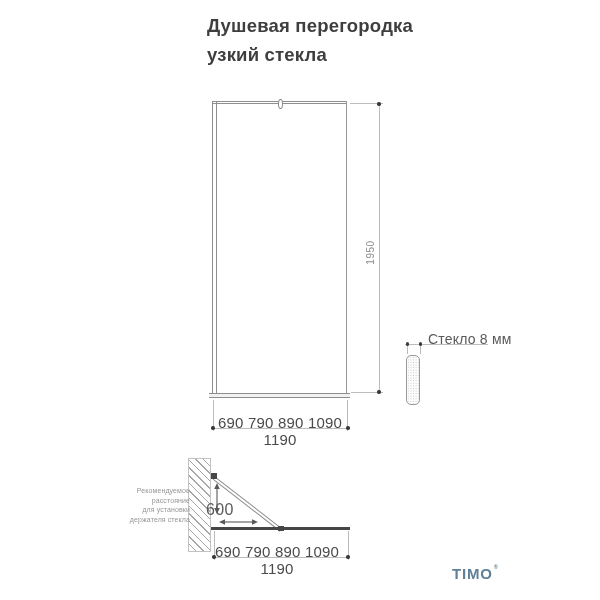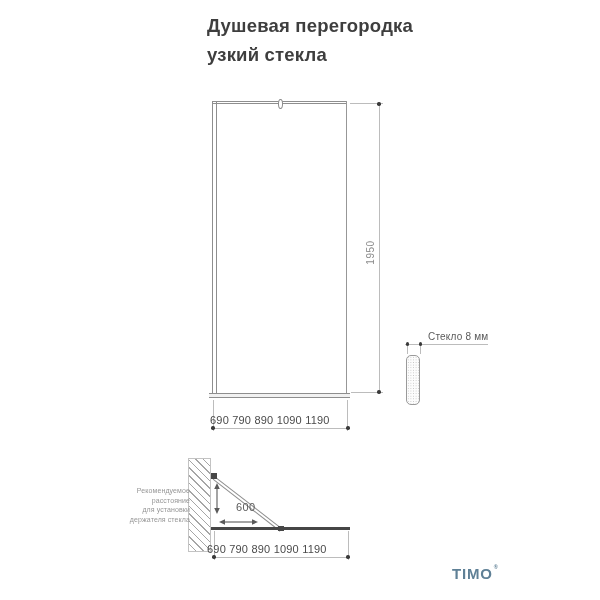--- a/index.html
+++ b/index.html
@@ -8,21 +8,21 @@
   .canvas { position:relative; width:600px; height:600px; background:#fff; overflow:hidden; }
 
   
   .title { position:absolute; left:207px; top:12px; font-size:18.5px; line-height:28.5px;
            font-weight:600; color:#3e3e3e; letter-spacing:0.2px; }
 
   
   .hline { position:absolute; height:1px; background:#bcbcbc; }
   .vline { position:absolute; width:1px; background:#bcbcbc; }
   .dot   { position:absolute; width:3.4px; height:3.4px; border-radius:50%; background:#3a3a3a; }
-  .dimtext { position:absolute; font-size:11px; color:#4a4a4a; letter-spacing:0.2px; }
+  .dimtext { position:absolute; font-size:15px; color:#4a4a4a; letter-spacing:0.2px; text-align:center; }
 
   
   .f-left-profile { position:absolute; left:212px; top:101px; width:4.5px; height:297px;
       border-left:1.3px solid #8e8e8e; border-right:1.3px solid #8e8e8e; }
   .f-top-profile  { position:absolute; left:212px; top:101px; width:135px; height:3.4px;
       border-top:1.3px solid #8e8e8e; border-bottom:1.3px solid #8e8e8e; }
   .f-right-edge   { position:absolute; left:346px; top:101px; width:1.3px; height:293px; background:#979797; }
   .f-bottom-bar   { position:absolute; left:209px; top:393px; width:141px; height:5px; background:#f1f1f1;
       border-top:1.3px solid #8e8e8e; border-bottom:1.3px solid #8e8e8e; }
   .f-hanger { position:absolute; left:277.5px; top:98.5px; width:5.5px; height:10.5px;
@@ -40,41 +40,41 @@
   .dot-w-l { left:211.4px; top:426.4px; }
   .dot-w-r { left:346.4px; top:426.4px; }
   .label-width-front { left:210px; top:414px; width:140px; }
 
   
   .s-dim  { left:405px; top:344px; width:83px; }
   .s-dot-l { left:405.6px; top:342.4px; }
   .s-dot-r { left:418.6px; top:342.4px; }
   .s-ext-l { left:407px; top:346px; height:8px; }
   .s-ext-r { left:420px; top:346px; height:8px; }
-  .label-glass { position:absolute; left:428px; top:331px; font-size:10px; color:#5a5a5a; letter-spacing:0.2px; }
+  .label-glass { position:absolute; left:428px; top:331px; font-size:14px; color:#5a5a5a; letter-spacing:0.2px; }
   .s-glass { position:absolute; left:406px; top:355px; width:13.5px; height:50px;
       border:1.2px solid #9a9a9a; border-radius:5px; background-color:#fcfcfc;
       background-image:radial-gradient(circle, #c4c4c4 0.55px, transparent 0.7px);
       background-size:2.6px 2.6px; }
 
   
   .p-wall { position:absolute; left:188px; top:458px; width:23px; height:94px;
       border:1px solid #c3c3c3;
       background:repeating-linear-gradient(45deg, transparent 0 4.4px, #a6a6a6 4.4px 5.4px); }
   .p-note { position:absolute; left:103px; top:486px; width:87px; text-align:right;
       font-size:7px; line-height:9.6px; color:#969696; letter-spacing:0.1px; }
   .p-glass-line { position:absolute; left:211px; top:527px; width:139px; height:2.6px; background:#464646; }
   .p-diagonal { position:absolute; left:213.5px; top:475.5px; width:85px; height:3.6px;
       border-top:1.2px solid #8e8e8e; border-bottom:1.2px solid #8e8e8e;
       transform-origin:0 50%; transform:rotate(37.8deg); }
   .p-anchor-top { position:absolute; left:211px; top:473px; width:5.5px; height:6px; background:#474747; }
   .p-anchor-bot { position:absolute; left:277.5px; top:525.5px; width:6px; height:5px; background:#474747; }
   .p-arrow-v { position:absolute; left:212px; top:483px; }
   .p-arrow-h { position:absolute; left:219px; top:517px; }
-  .label-600 { position:absolute; left:236px; top:501px; font-size:11px; color:#5a5a5a; letter-spacing:0.4px; }
+  .label-600 { position:absolute; left:206px; top:501px; font-size:16px; color:#5a5a5a; letter-spacing:0.4px; }
   .p-ext-l { left:214px; top:531px; height:29px; }
   .p-ext-r { left:348px; top:531px; height:29px; }
   .p-dim   { left:214px; top:557px; width:134px; }
   .p-dot-l { left:212.4px; top:555.4px; }
   .p-dot-r { left:346.4px; top:555.4px; }
   .label-width-plan { left:207px; top:543px; width:140px; }
 
   
   .logo { position:absolute; left:452px; top:565px; color:#5f8096; font-weight:800;
       font-size:15px; letter-spacing:0.8px; }

